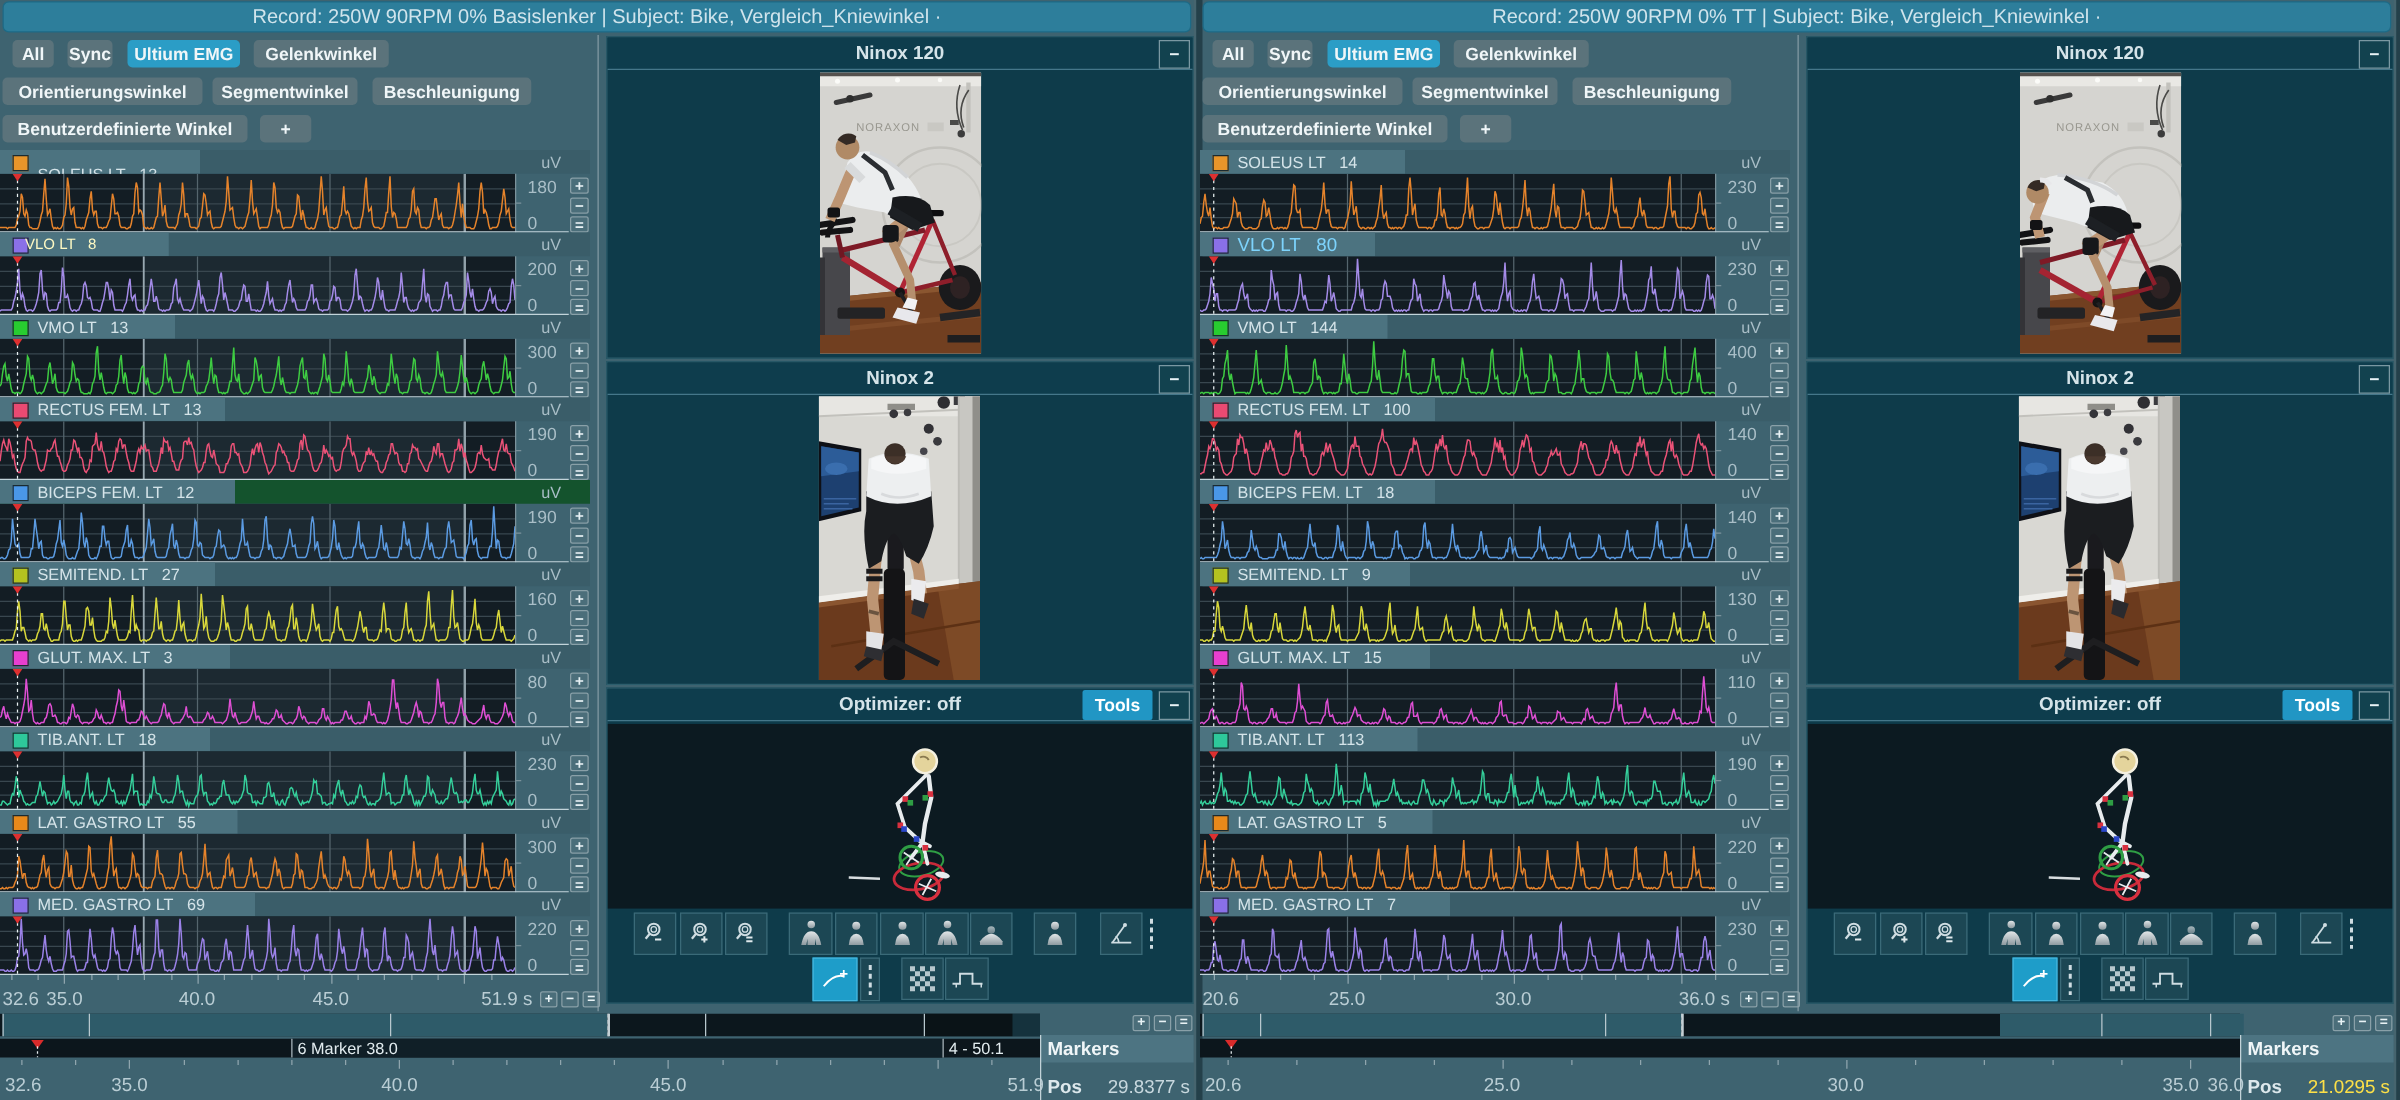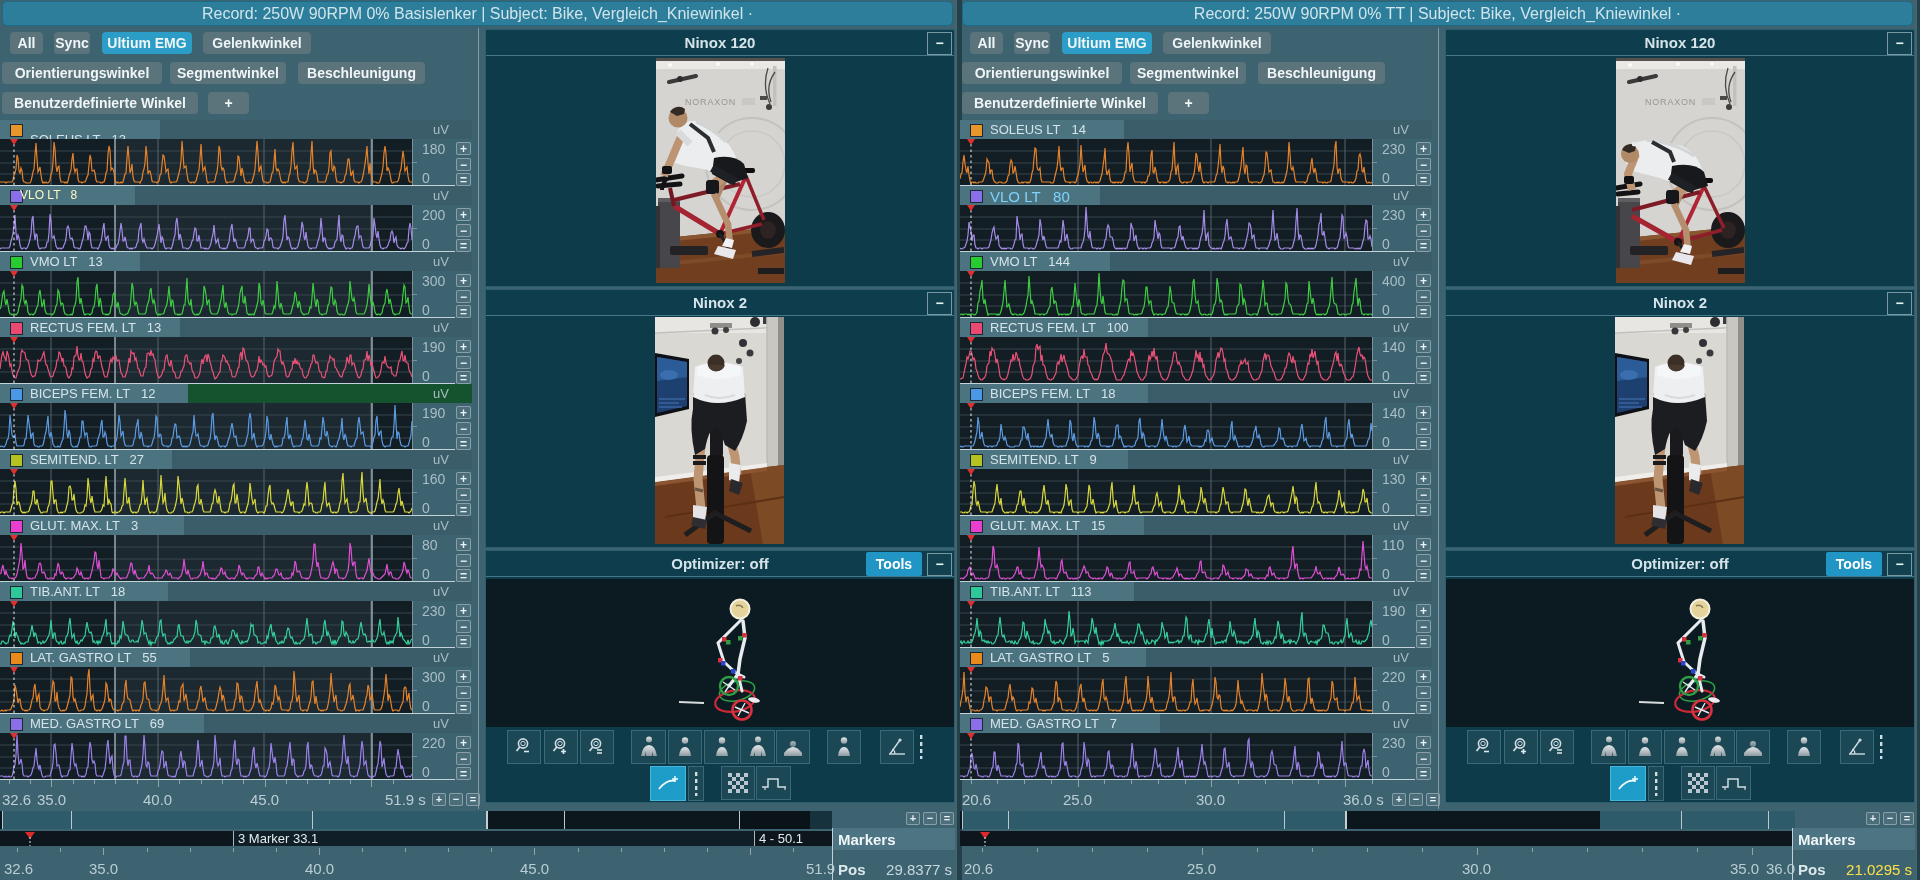--- a/index.html
+++ b/index.html
@@ -364,21 +364,21 @@
 <div style="position:absolute;left:2px;top:811px;width:1px;height:18px;background:#b8c8ce"></div>
 <div style="position:absolute;left:71px;top:811px;width:1px;height:18px;background:#b8c8ce"></div>
 <div style="position:absolute;left:312px;top:811px;width:1px;height:18px;background:#b8c8ce"></div>
 <div style="position:absolute;left:564px;top:811px;width:1px;height:18px;background:#b8c8ce"></div>
 <div style="position:absolute;left:739px;top:811px;width:1px;height:18px;background:#b8c8ce"></div>
 <div style="position:absolute;left:486px;top:811px;width:1px;height:18px;background:#d8e4e8;opacity:0.9;border-left:1px dashed #d8e4e8"></div>
 <div style="position:absolute;left:0px;top:831px;width:832px;height:15px;background:#0c161c"></div>
 <div style="position:absolute;left:233px;top:831px;width:521px;height:15px;background:#101f27"></div>
 <div style="position:absolute;left:233px;top:831px;width:1px;height:15px;background:#aab8be"></div>
 <div style="position:absolute;left:754px;top:831px;width:1px;height:15px;background:#aab8be"></div>
-<div style="position:absolute;left:238px;top:831px;font-size:13px;color:#e2ecef;line-height:15px">3 Marker 33.1</div>
+<div style="position:absolute;left:238px;top:831px;font-size:13px;color:#e2ecef;line-height:15px">6 Marker 38.0</div>
 <div style="position:absolute;left:759px;top:831px;font-size:13px;color:#e2ecef;line-height:15px">4 - 50.1</div>
 <svg width="12" height="15" style="position:absolute;left:24px;top:831px">
     <polygon points="1,1 11,1 6,8" fill="#d92b2b"></polygon>
     <line x1="6" y1="6" x2="6" y2="15" stroke="#e8f0f2" stroke-width="1" stroke-dasharray="2,2"></line>
   </svg>
 <div style="position:absolute;left:17px;top:848px;width:1px;height:4px;background:#8fa5ad"></div>
 <div style="position:absolute;left:60px;top:848px;width:1px;height:4px;background:#8fa5ad"></div>
 <div style="position:absolute;left:103px;top:848px;width:1px;height:7px;background:#8fa5ad"></div>
 <div style="position:absolute;left:147px;top:848px;width:1px;height:4px;background:#8fa5ad"></div>
 <div style="position:absolute;left:190px;top:848px;width:1px;height:4px;background:#8fa5ad"></div>

